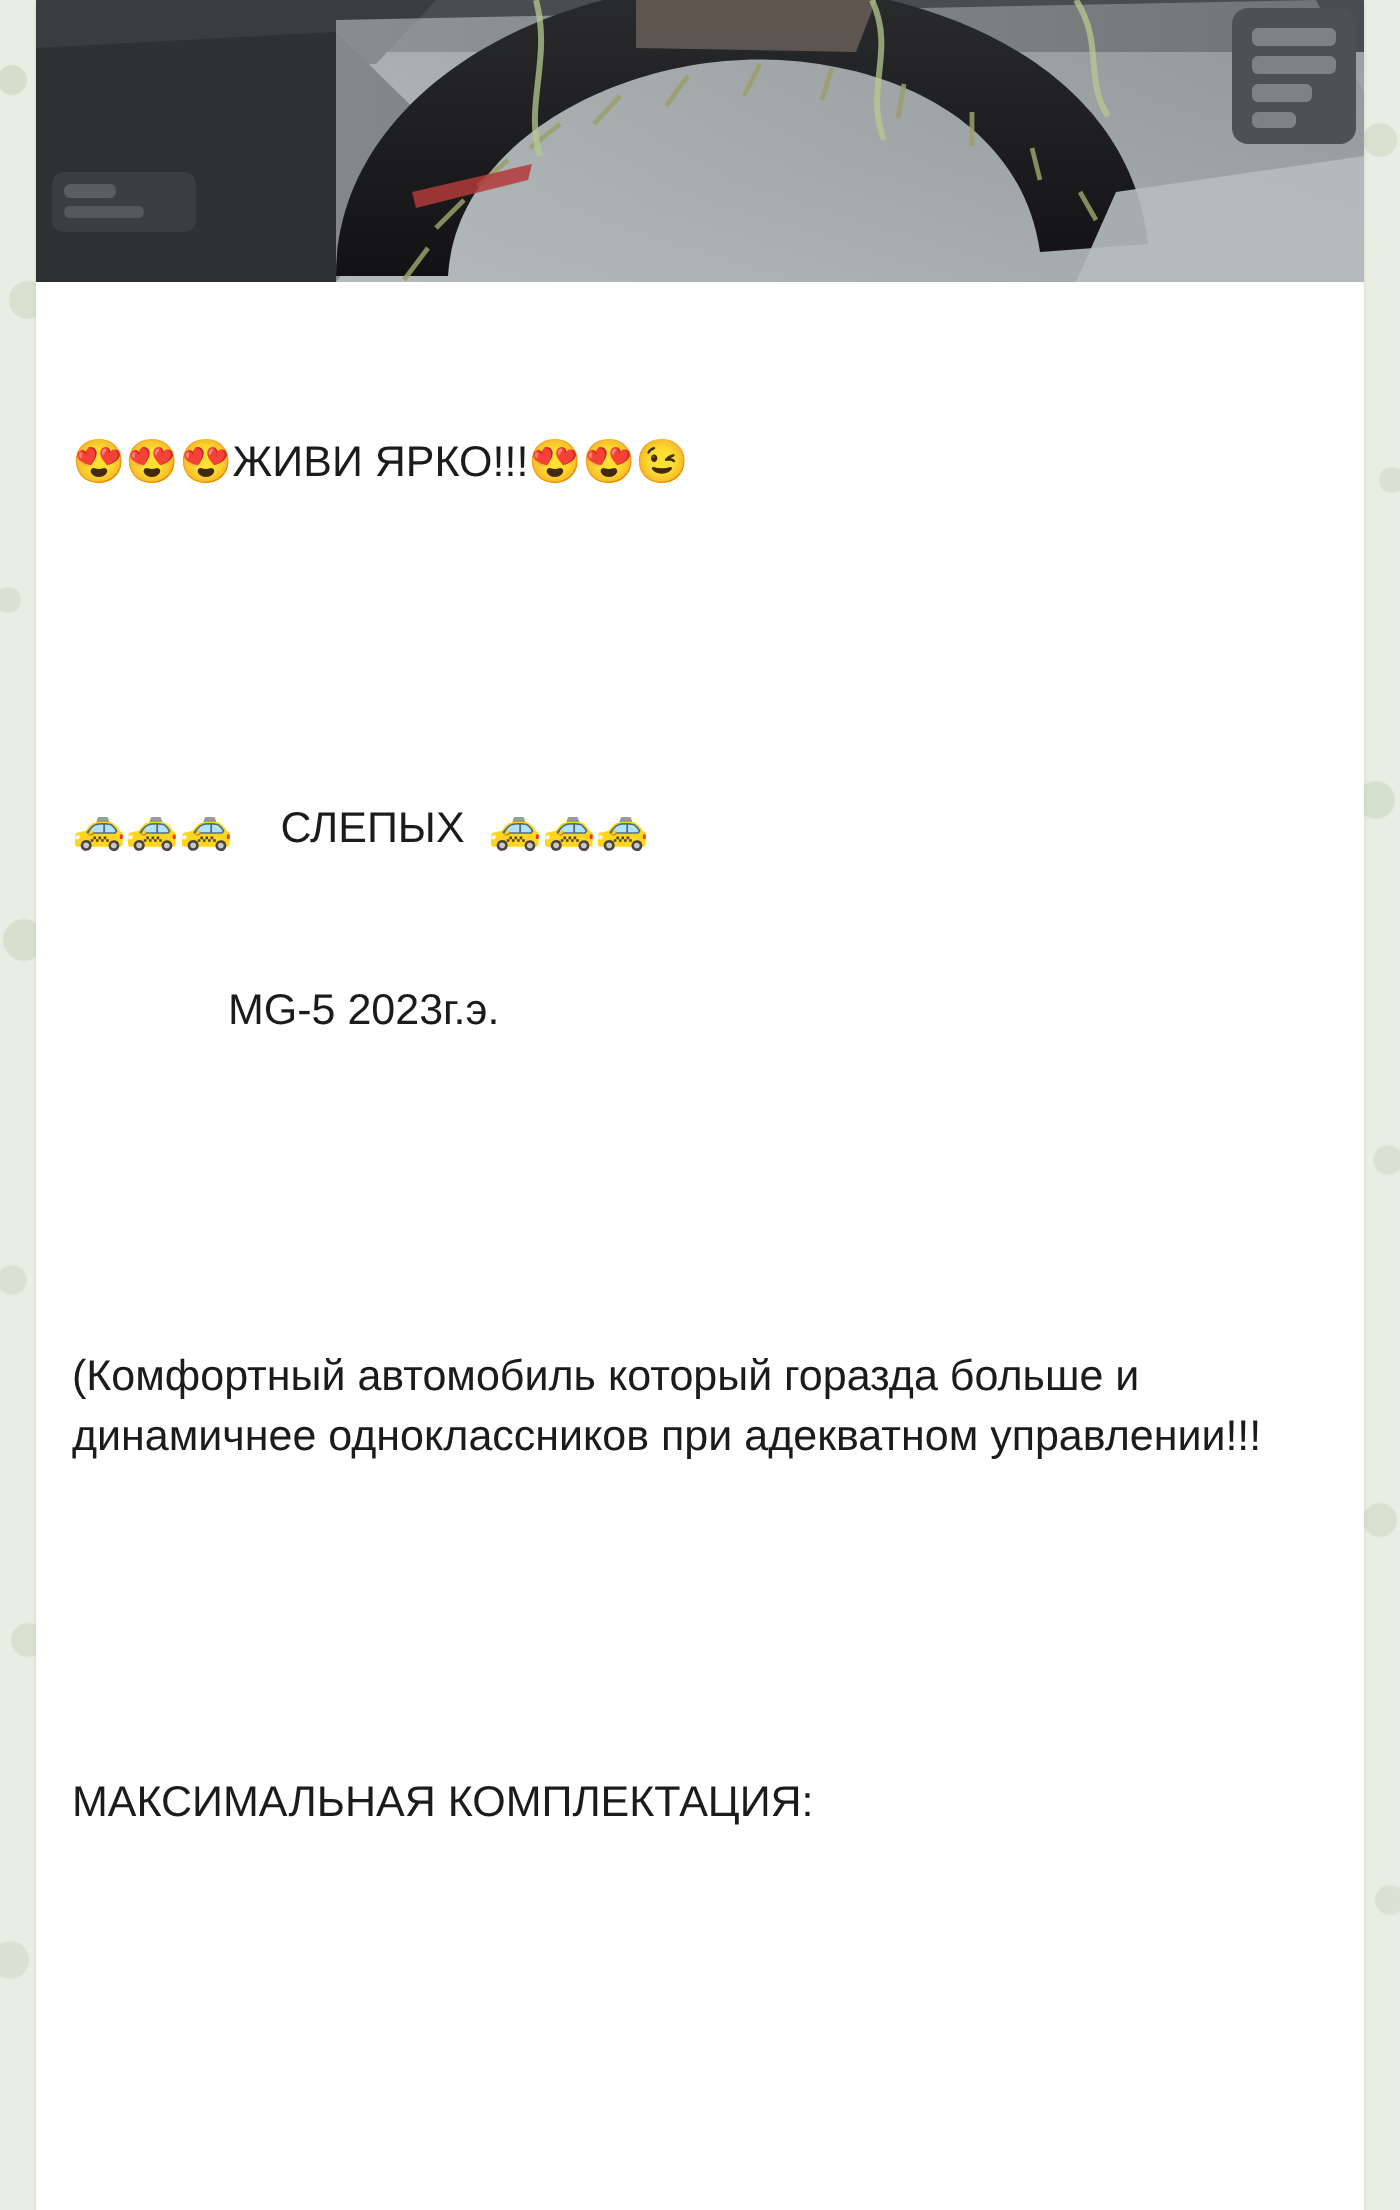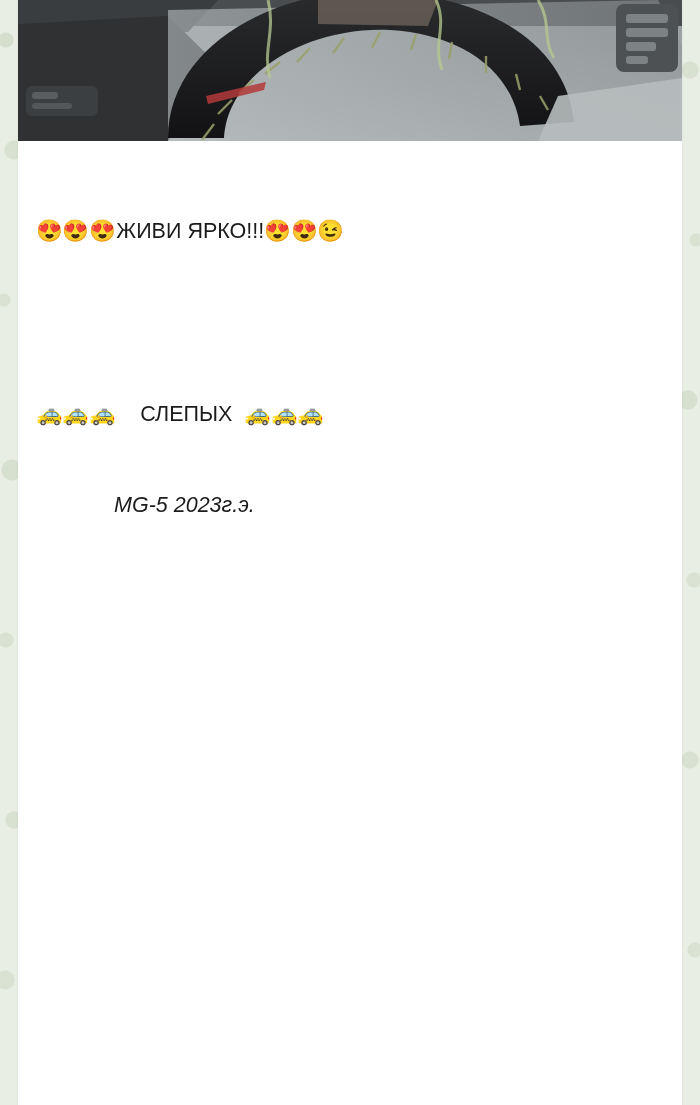--- a/index.html
+++ b/index.html
@@ -78,21 +78,21 @@
     word-wrap: break-word;
     font-family: "Liberation Sans", sans-serif;
   }
   .msg-text p {
     margin: 0;
   }
   .blank { height: 30px; }
 
   .line { margin: 0; }
   .line.rent { padding-left: 0; }
-  .line.model { padding-left: 78px; font-style: italic; }
+  .line.model { padding-left: 78px; }
 </style>
 </head>
 <body>
 
 <div class="page">
   <div class="wallpaper"></div>
 
   <div class="bubble">
 
     <div class="photo">
@@ -168,21 +168,23 @@
         </g>
       </svg>
     </div>
 
     <div class="msg-text">
       <p class="line">😍😍😍ЖИВИ ЯРКО!!!😍😍😉</p>
       <p class="blank"></p>
       <p class="line rent">🚕🚕🚕    СЛЕПЫХ  🚕🚕🚕</p>
       <p class="line model">MG-5 2023г.э.</p>
       <p class="blank"></p>
-      <p class="blank"></p>
+      <p class="line">(Комфортный автомобиль который горазда больше и динамичнее одноклассников при адекватном управлении!!!</p>
+      <p class="blank"></p>
+      <p class="line">МАКСИМАЛЬНАЯ КОМПЛЕКТАЦИЯ:</p>
       <p class="blank"></p>
       
       
       
       
       
       
       
       
       

